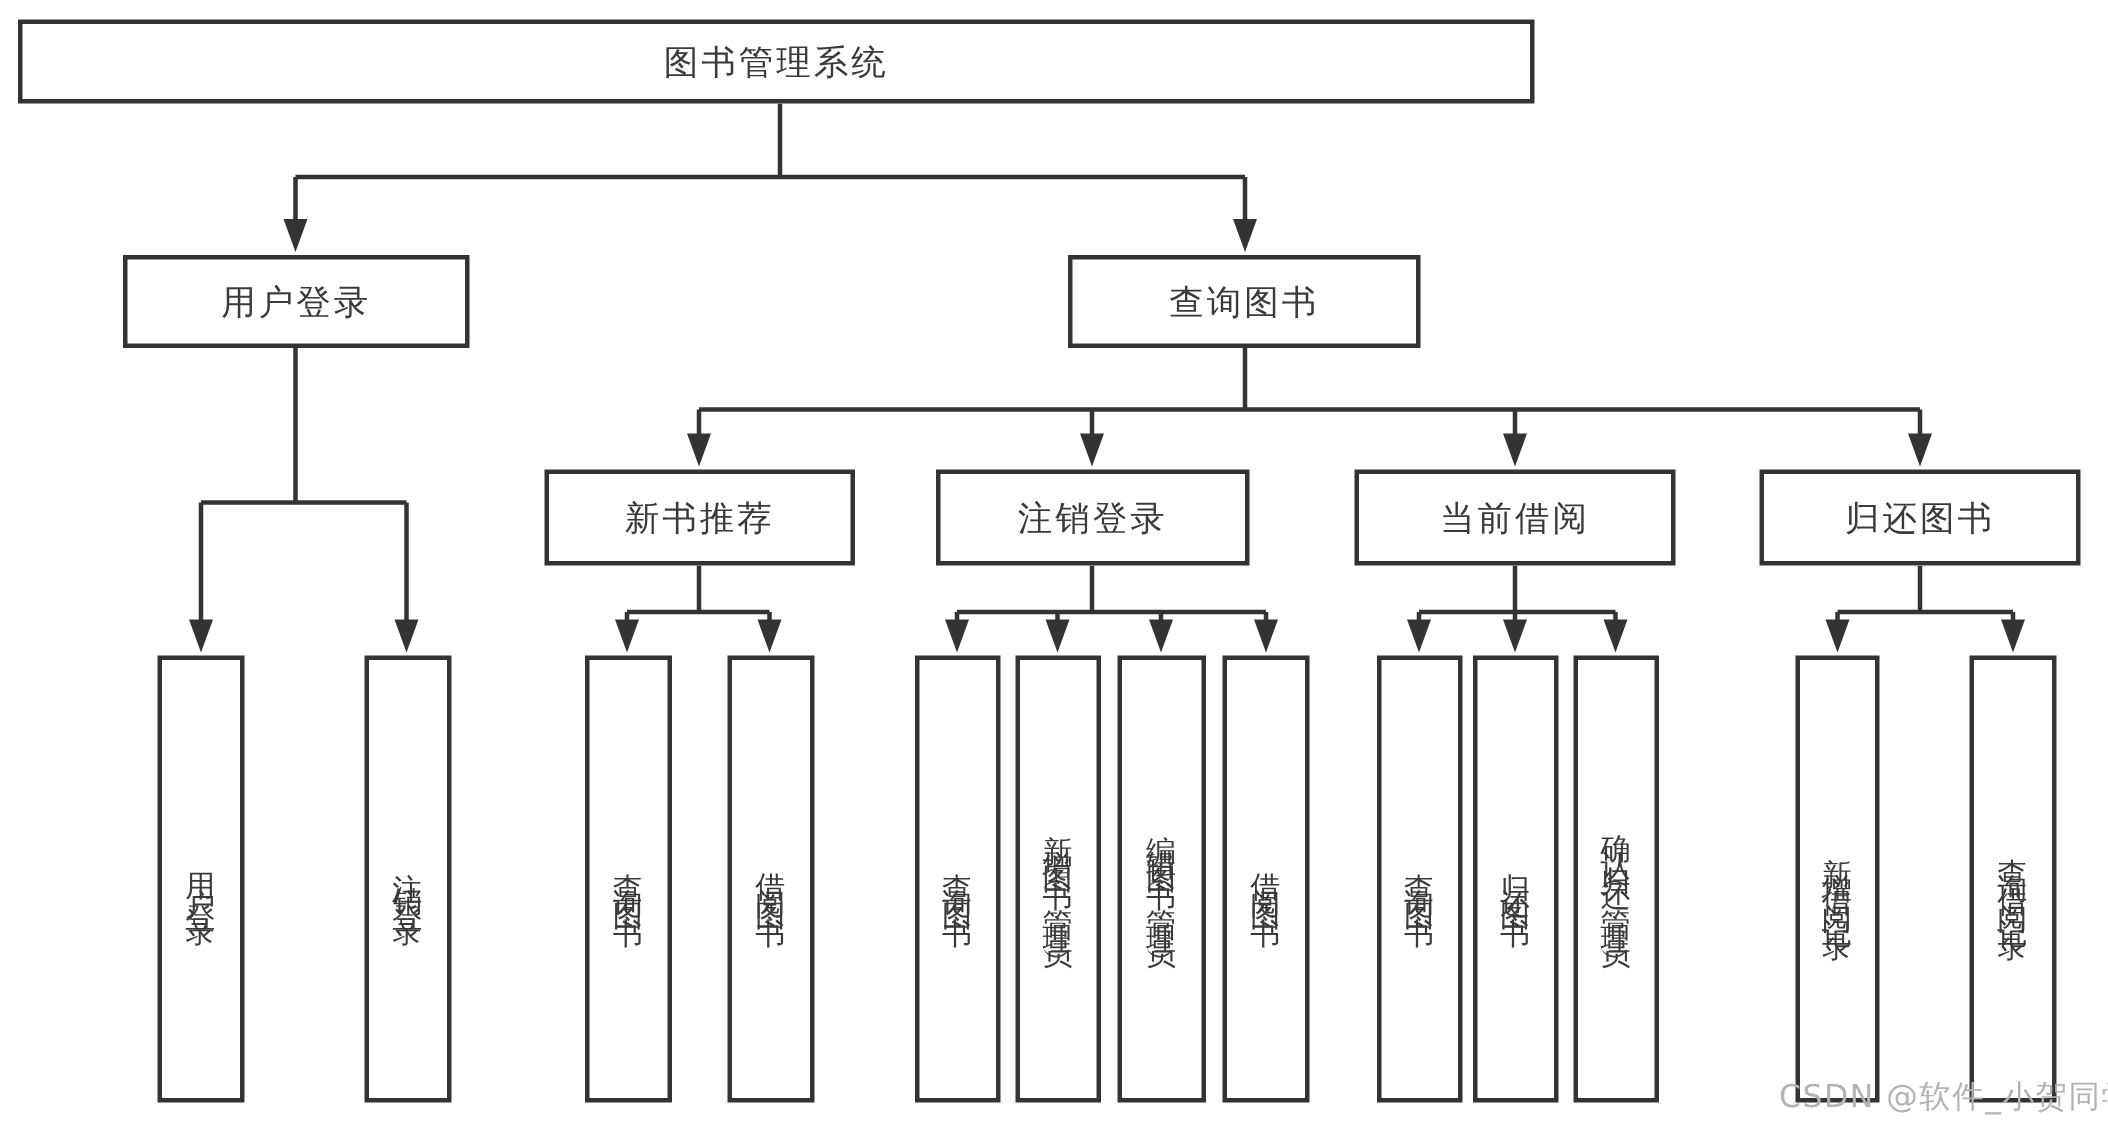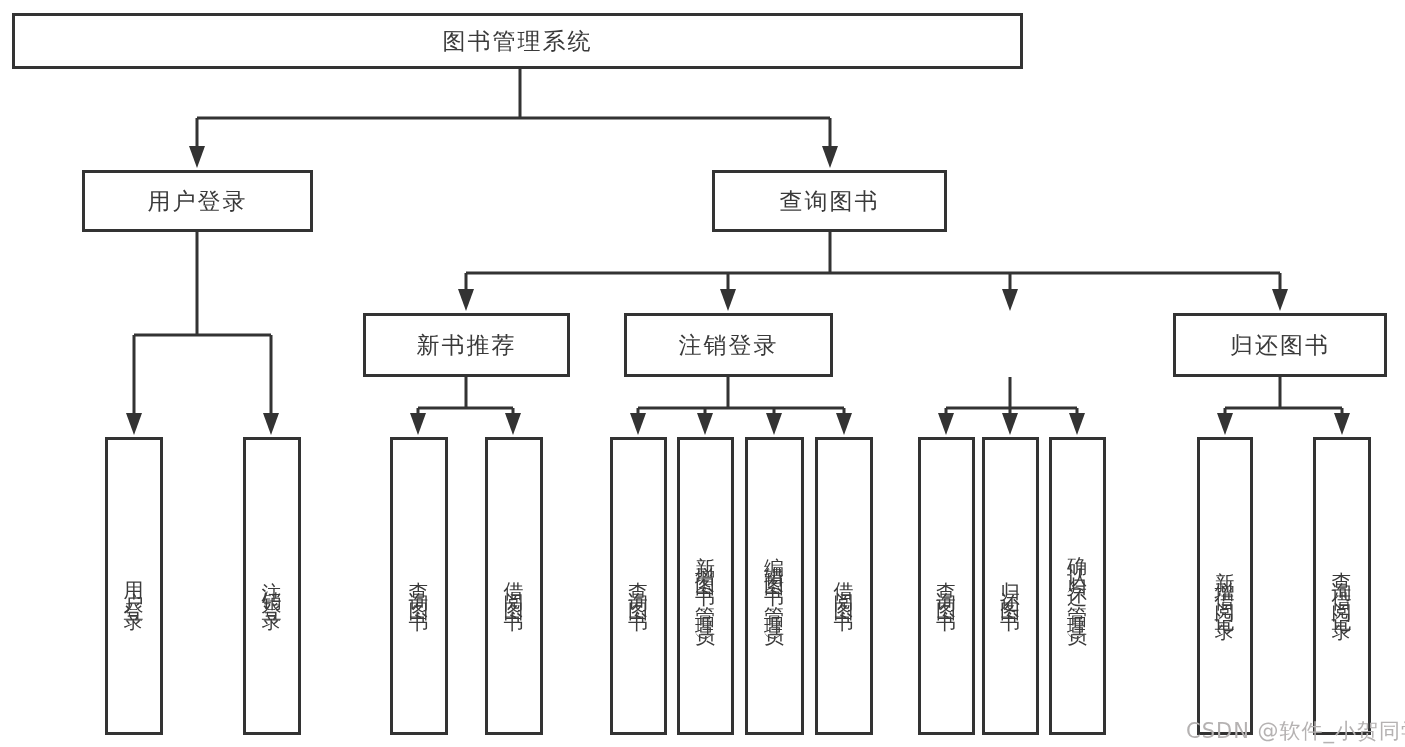--- a/index.html
+++ b/index.html
@@ -111,20 +111,23 @@
   <div class="node h" style="left:712px;top:170px;width:235px;height:62px">
     <span class="lbl">查询图书</span>
   </div>
 
   <div class="node h" style="left:363px;top:313px;width:207px;height:64px">
     <span class="lbl">新书推荐</span>
   </div>
   <div class="node h" style="left:624px;top:313px;width:209px;height:64px">
     <span class="lbl">注销登录</span>
   </div>
+  <div class="node h" style="left:903px;top:313px;width:214px;height:64px">
+    <span class="lbl">当前借阅</span>
+  </div>
   <div class="node h" style="left:1173px;top:313px;width:214px;height:64px">
     <span class="lbl">归还图书</span>
   </div>
 
   <div class="node v" style="left:105px;top:437px;width:58px;height:298px">
     <span class="lbl">用户登录</span>
   </div>
   <div class="node v" style="left:243px;top:437px;width:58px;height:298px">
     <span class="lbl">注销登录</span>
   </div>

